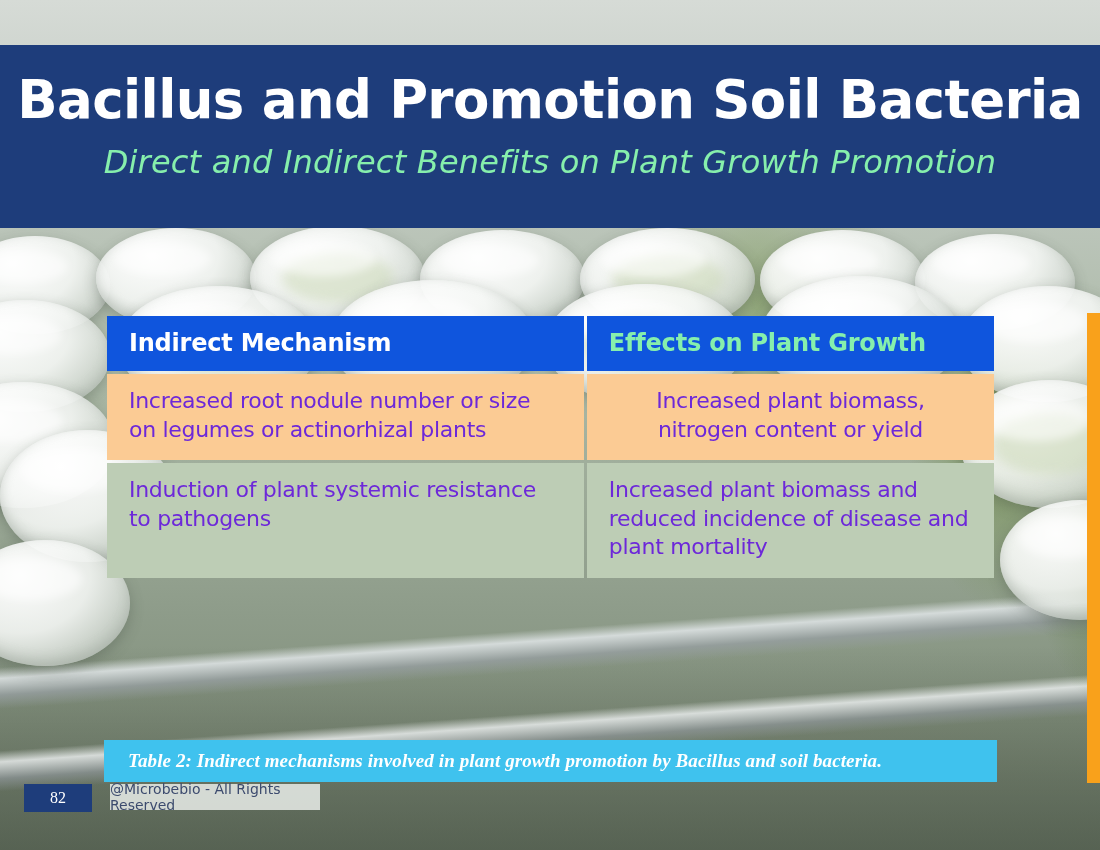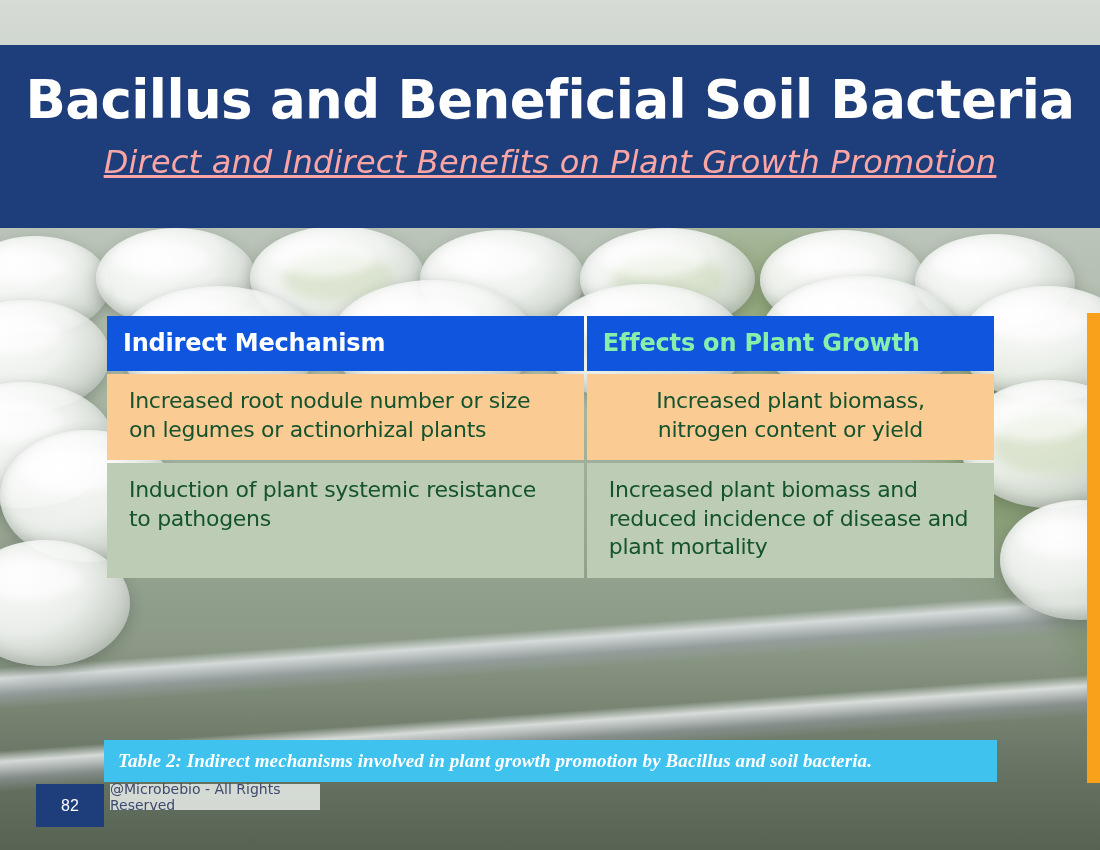--- a/index.html
+++ b/index.html
@@ -75,25 +75,25 @@
   .table-wrap {
     position:absolute; left:104px; top:313px; width:893px; z-index:7;
   }
   .tbl { width:100%; border-collapse:separate; border-spacing:3px 3px; }
   .tbl th, .tbl td { vertical-align:top; text-align:left; }
 
   .tbl th {
     background:#0f55dd; color:#ffffff;
     font-family:"DejaVu Sans", sans-serif;
     font-size:24px; font-weight:bold;
-    padding:13px 22px 14px 16px;
+    padding:13px 22px 14px 22px;
     letter-spacing:-.2px;
   }
   .tbl td {
-    color:#14532d;
+    color:#6d28d9;
     font-family:"DejaVu Sans", sans-serif;
     font-size:22px; font-weight:400; line-height:1.30;
     padding:13px 22px 16px 22px;
     letter-spacing:-.3px;
   }
   .col-a { width:480px; }
   .col-b { width:410px; }
 
   .r-peach td { background:#fbcb94; }
   .r-blue  td { background:#ced6e0; }
@@ -102,29 +102,29 @@
 
   
   .caption-bar {
     position:absolute; left:104px; top:740px; width:893px; height:42px;
     background:#3fc2ee; z-index:7;
     display:flex; align-items:center;
   }
   .caption-text {
     color:#ffffff; font-family:"Liberation Serif", serif;
     font-size:19px; font-style:italic; font-weight:bold;
-    padding-left:14px; letter-spacing:.1px;
+    padding-left:24px; letter-spacing:.1px;
   }
 
   
   .page-badge {
-    position:absolute; left:36px; top:784px; width:68px; height:43px;
+    position:absolute; left:24px; top:784px; width:68px; height:28px;
     background:#1e3d7b; color:#ffffff; z-index:8;
     display:flex; align-items:center; justify-content:center;
-    font-family:Liberation Sans, sans-serif; font-size:16px;
+    font-family:Liberation Serif, serif; font-size:16px;
   }
   .copyright {
     position:absolute; left:110px; top:784px; width:210px; height:26px;
     background:rgba(238,241,238,.82); z-index:8;
     display:flex; align-items:center; justify-content:center;
     color:#3c4b6e; font-family:"DejaVu Sans", sans-serif; font-size:14px;
   }
 </style>
 </head>
 <body>
@@ -148,22 +148,22 @@
     <div class="dish" style="left:960px;  top:286px; width:175px; height:116px;"></div>
 
     <div class="dish" style="left:-70px;  top:382px; width:185px; height:126px;"></div>
     <div class="dish" style="left:0px;    top:430px; width:175px; height:132px;"></div>
     <div class="dish tint" style="left:960px; top:380px; width:180px; height:128px;"></div>
     <div class="dish" style="left:-40px;  top:540px; width:170px; height:126px;"></div>
     <div class="dish" style="left:1000px; top:500px; width:160px; height:120px;"></div>
   </div>
 
   <div class="title-band" style="background: rgb(30, 61, 123);">
-    <div class="slide-title" style="color: rgb(255, 255, 255);">Bacillus and Beneficial Soil Bacteria</div>
-    <div class="slide-subtitle" style="color: #fca5a5; text-decoration: underline;">Direct and Indirect Benefits on Plant Growth Promotion</div>
+    <div class="slide-title" style="color: rgb(255, 255, 255);">Bacillus and Promotion Soil Bacteria</div>
+    <div class="slide-subtitle" style="color: #86efac;">Direct and Indirect Benefits on Plant Growth Promotion</div>
   </div>
 
   <div class="accent-bar" style="background: rgb(249, 161, 27);"></div>
 
   <div class="table-wrap">
     <table class="tbl">
       <thead>
         <tr>
           <th class="col-a" style="background: rgb(15, 85, 221); color: rgb(255, 255, 255);">Indirect Mechanism</th>
           <th class="col-b" style="background: rgb(15, 85, 221); color: #86efac;">Effects on Plant Growth</th>

